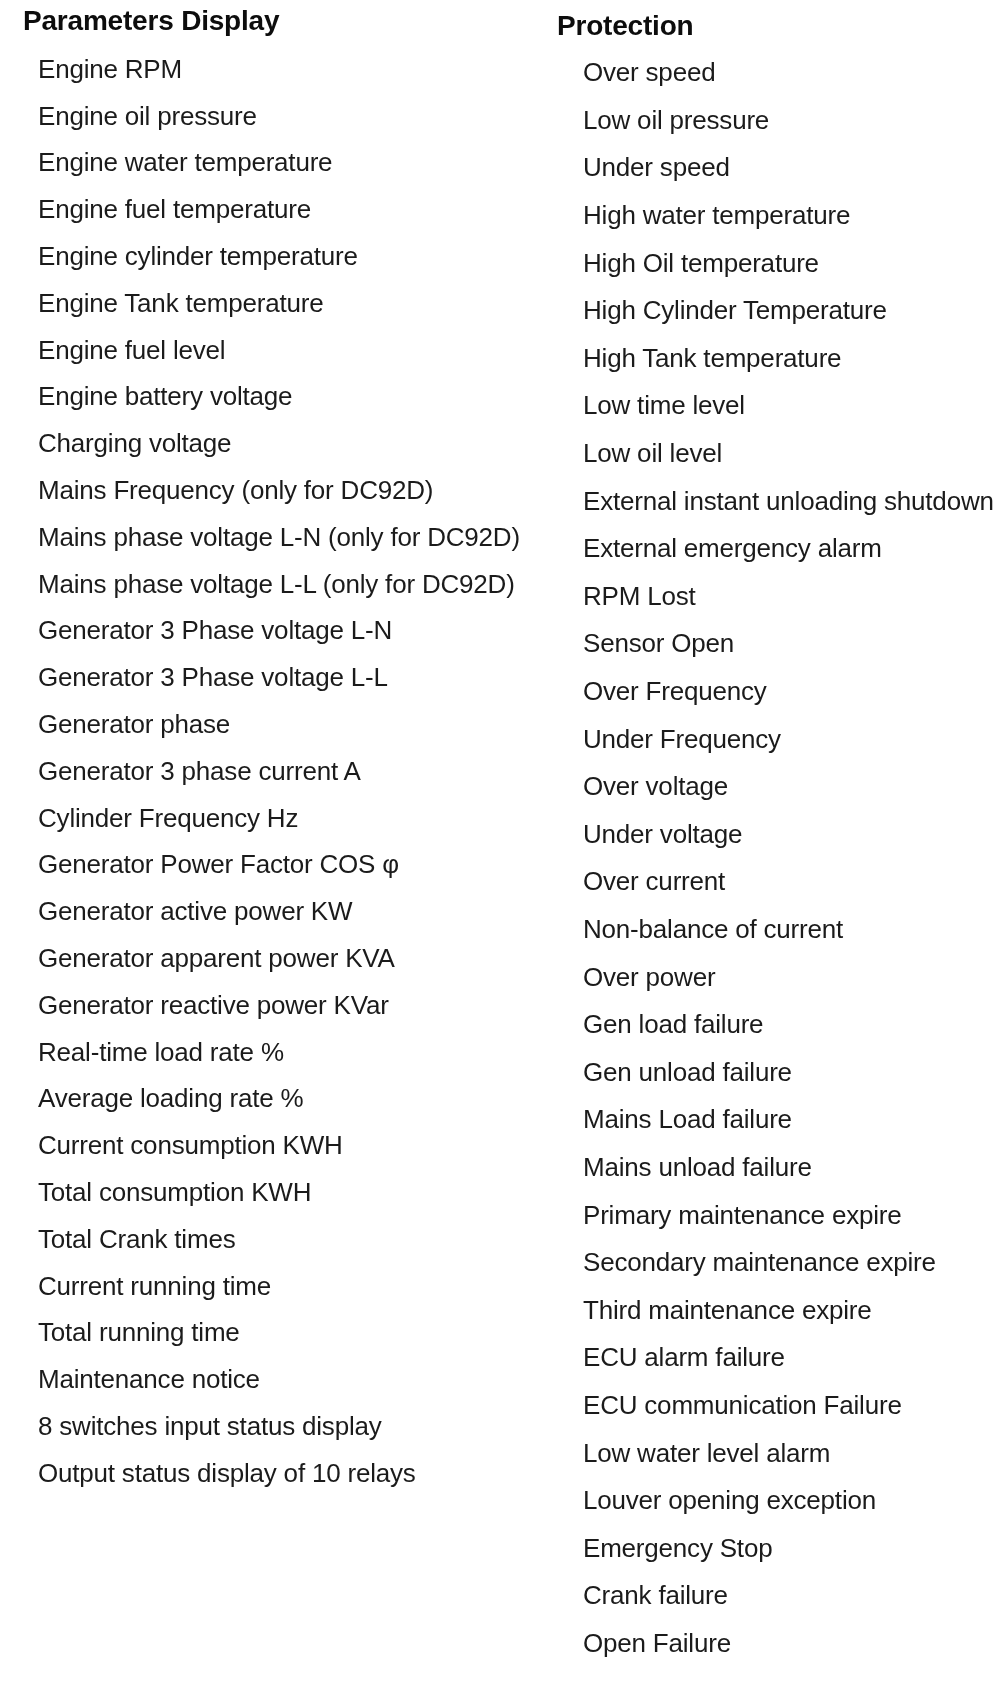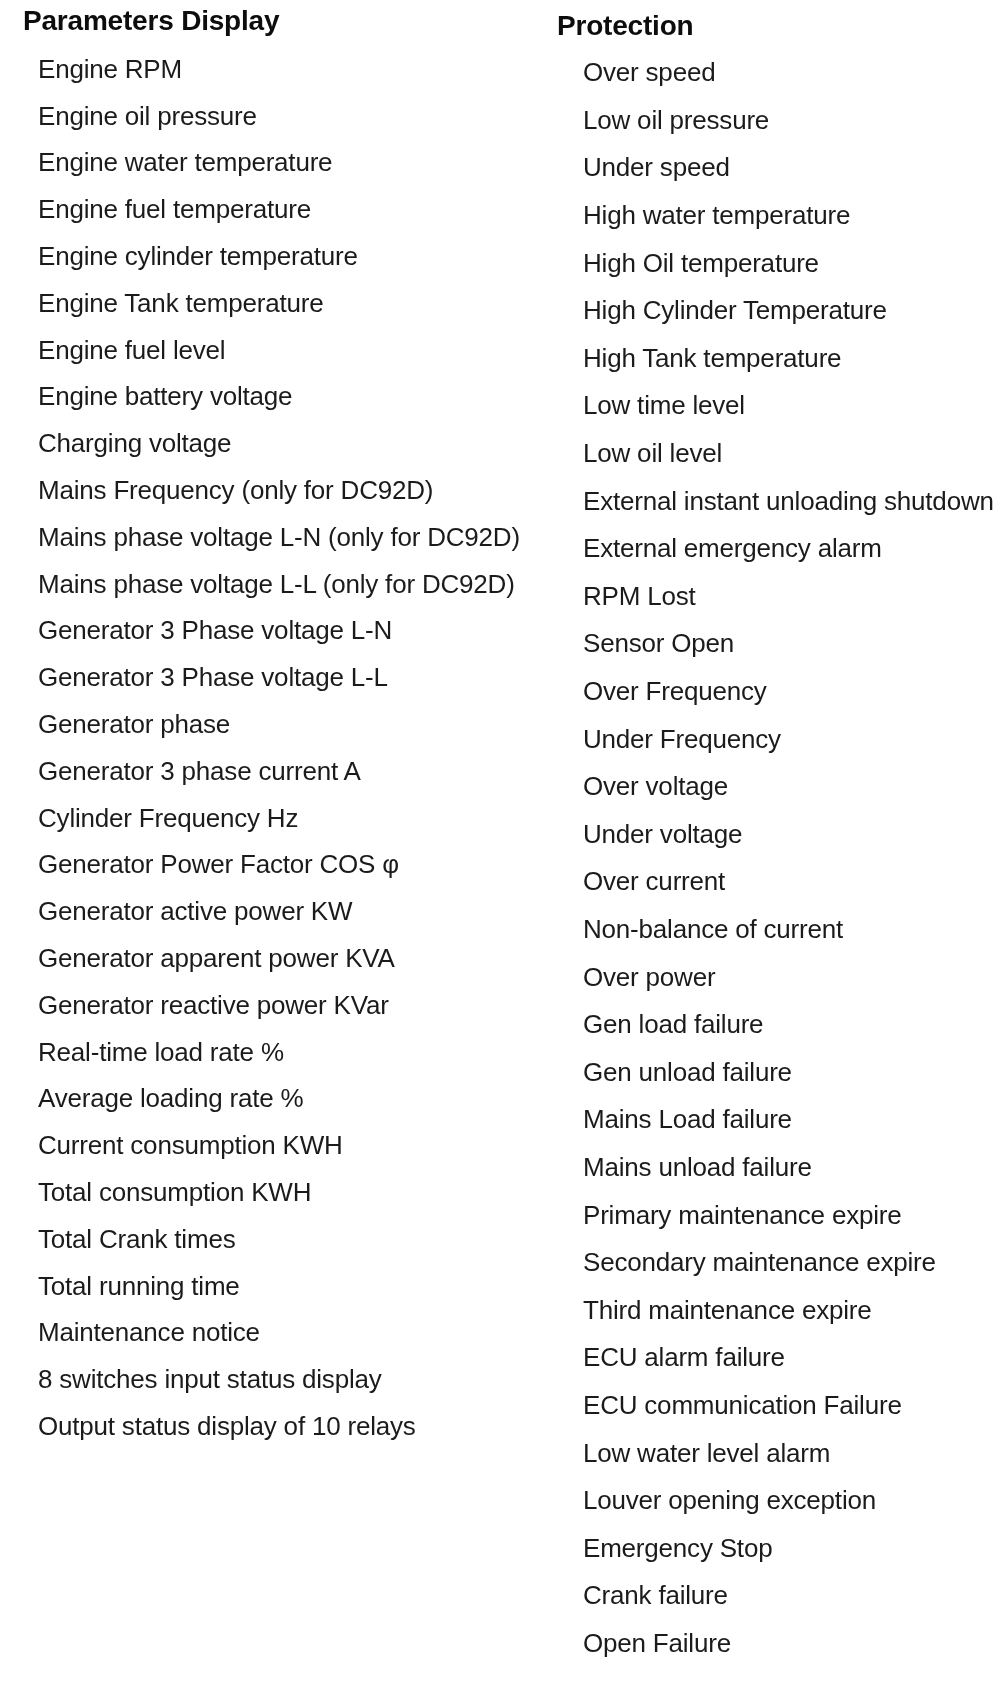--- a/index.html
+++ b/index.html
@@ -71,20 +71,21 @@
         <div class="item">Cylinder Frequency Hz</div>
         <div class="item">Generator Power Factor COS φ</div>
         <div class="item">Generator active power KW</div>
         <div class="item">Generator apparent power KVA</div>
         <div class="item">Generator reactive power KVar</div>
         <div class="item">Real-time load rate %</div>
         <div class="item">Average loading rate %</div>
         <div class="item">Current consumption KWH</div>
         <div class="item">Total consumption KWH</div>
         <div class="item">Total Crank times</div>
+        <div class="item">Current running time</div>
         <div class="item">Total running time</div>
         <div class="item">Maintenance notice</div>
         <div class="item">8 switches input status display</div>
         <div class="item">Output status display of 10 relays</div>
       </div>
   </section>
 
   <section>
     <h2 class="heading right-h">Protection</h2>
     <div class="items right-list">

